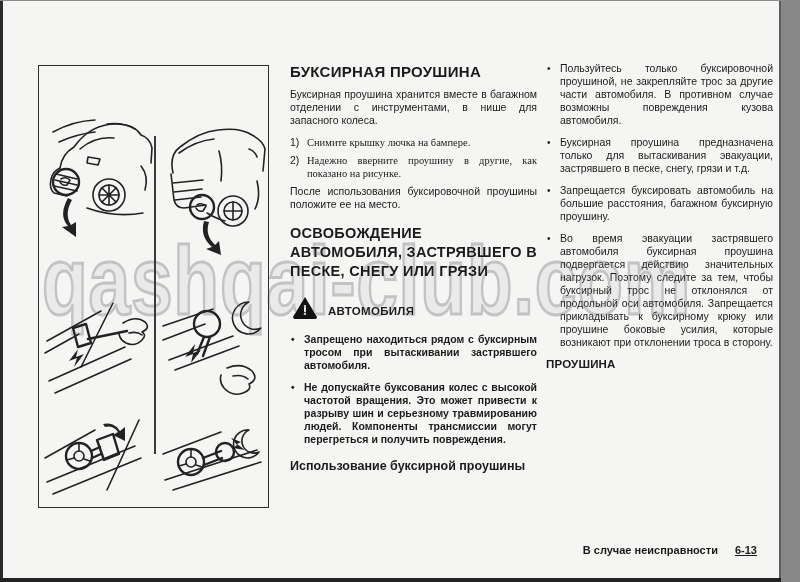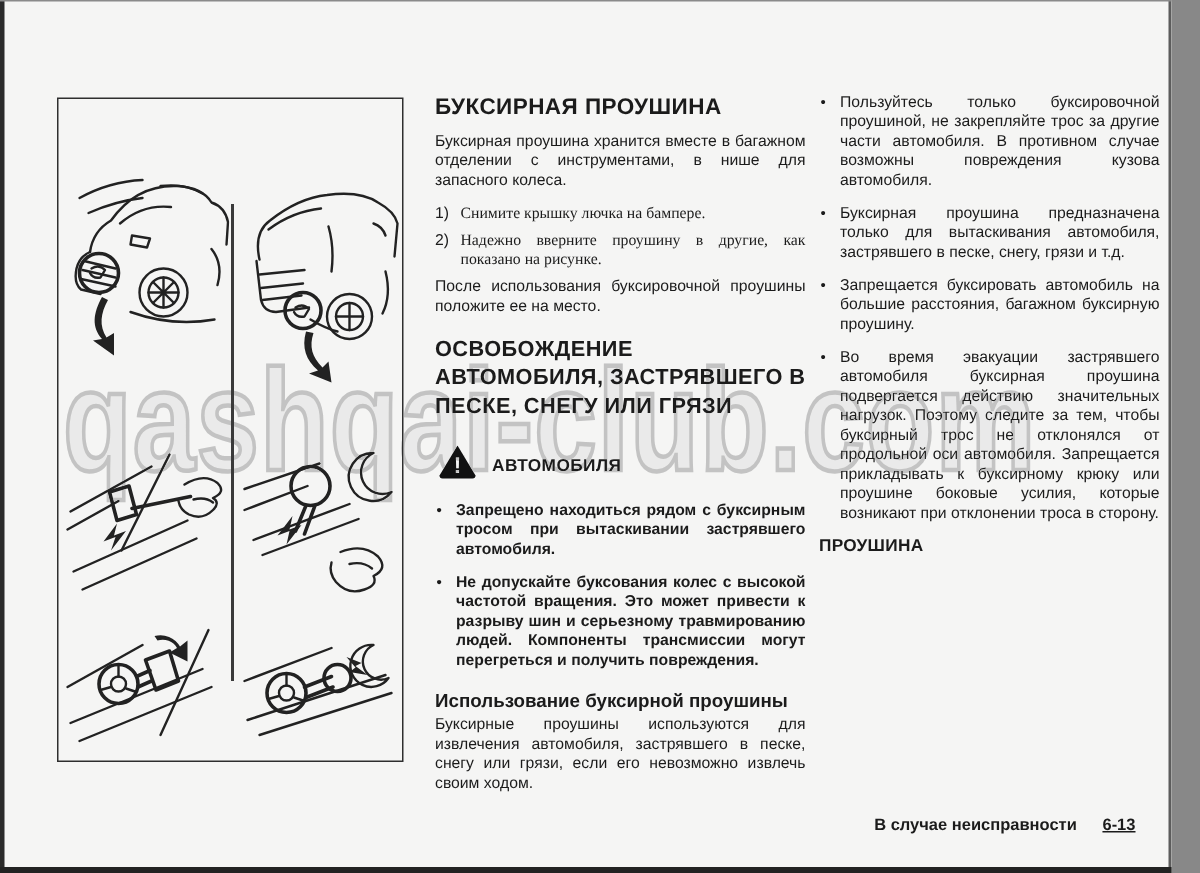--- a/index.html
+++ b/index.html
@@ -225,31 +225,30 @@
     <div class="bullet-item bold">
       <span class="dot">•</span>
       <span class="txt">Запрещено находиться рядом с буксирным тросом при вытаскивании застрявшего автомобиля.</span>
     </div>
     <div class="bullet-item bold">
       <span class="dot">•</span>
       <span class="txt">Не допускайте буксования колес с высокой частотой вращения. Это может привести к разрыву шин и серьезному травмированию людей. Компоненты трансмиссии могут перегреться и получить повреждения.</span>
     </div>
 
     <h2 class="sub">Использование буксирной проушины</h2>
-    <p class="body">Буксирные проушины используются для извлечения автомобиля, застрявшего в песке, снегу или грязи, если его невозможно извлечь своим ходом.</p>
   </div>
 
   <div class="col col-right">
     <div class="bullet-item">
       <span class="dot">•</span>
       <span class="txt">Пользуйтесь только буксировочной проушиной, не закрепляйте трос за другие части автомобиля. В противном случае возможны повреждения кузова автомобиля.</span>
     </div>
     <div class="bullet-item">
       <span class="dot">•</span>
-      <span class="txt">Буксирная проушина предназначена только для вытаскивания автомобиля, застрявшего в песке, снегу, грязи и т.д.</span>
+      <span class="txt">Буксирная проушина предназначена только для вытаскивания эвакуации, застрявшего в песке, снегу, грязи и т.д.</span>
     </div>
     <div class="bullet-item">
       <span class="dot">•</span>
       <span class="txt">Запрещается буксировать автомобиль на большие расстояния, багажном буксирную проушину.</span>
     </div>
     <div class="bullet-item">
       <span class="dot">•</span>
       <span class="txt">Во время эвакуации застрявшего автомобиля буксирная проушина подвергается действию значительных нагрузок. Поэтому следите за тем, чтобы буксирный трос не отклонялся от продольной оси автомобиля. Запрещается прикладывать к буксирному крюку или проушине боковые усилия, которые возникают при отклонении троса в сторону.</span>
     </div>
 

